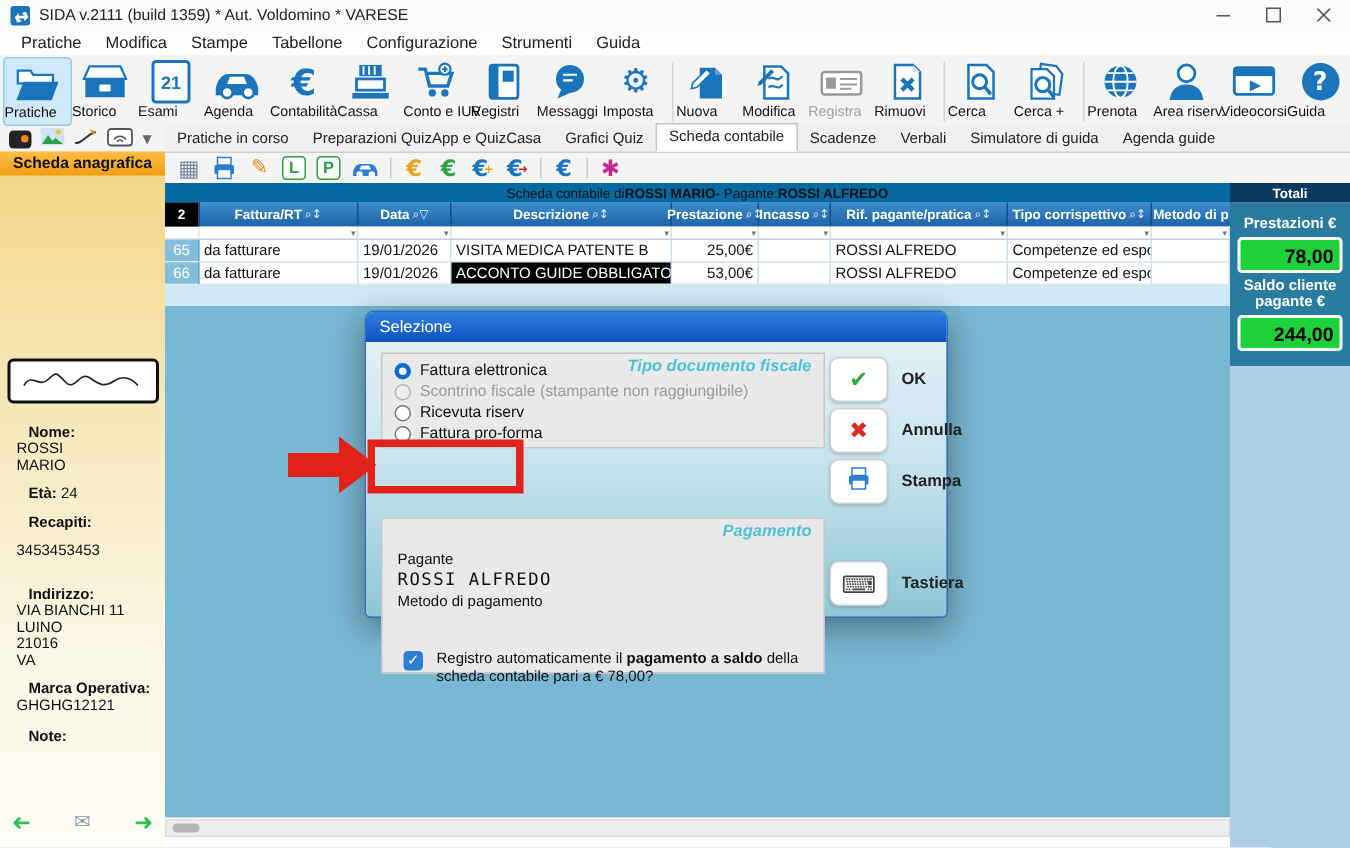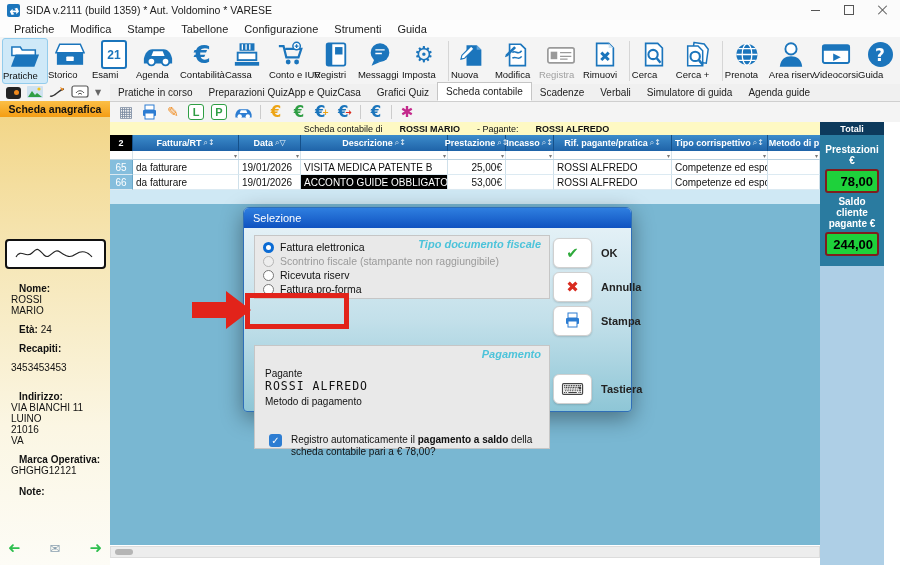--- a/index.html
+++ b/index.html
@@ -84,22 +84,22 @@
   .sb-fields{position:absolute;left:7px;top:174px;width:96px;line-height:11px;font-size:10px;}
   .sb-label{font-weight:bold;margin-top:8px;margin-left:12px;}
   .sb-val{padding-left:4px;}
   .sb-nav{position:absolute;left:0;bottom:8px;width:110px;display:flex;align-items:center;justify-content:space-between;padding:0 8px;box-sizing:border-box;}
   .arr{color:#2fbf4f;font-size:15px;font-weight:bold;}
   .arr.left{display:inline-block;transform:scaleX(-1);}
   .mail-ic{color:#8aa0b0;font-size:13px;}
 
   
   .main{position:absolute;left:110px;top:122px;width:710px;height:423px;background:#79b7d2;}
-  .caption{height:13px;background:#fef9c3;font-size:9px;display:flex;align-items:center;justify-content:center;color:#111;}
-  .caption b{margin:0 17px;}
+  .caption{height:13px;background:#0369a1;font-size:9px;display:flex;align-items:center;justify-content:center;color:#111;}
+  .caption b{margin:0 0;}
   .thead{display:flex;height:16px;background:linear-gradient(180deg,#3c8ccb,#1f63a8);color:#fff;font-size:9px;font-weight:bold;}
   .th{display:flex;align-items:center;justify-content:center;border-right:1px solid #155089;box-sizing:border-box;gap:2px;}
   .th .mini{font-size:8px;font-weight:normal;opacity:.9;}
   .numcol{width:23px;}
   .c1{width:106px;}.c2{width:62px;}.c3{width:147px;}.c4{width:58px;}
   .c5{width:48px;}.c6{width:118px;}.c7{width:96px;}.c8{width:52px;border-right:none;}
   .th.numcol{background:#000;color:#fff;}
   .tfilter{display:flex;height:8px;background:#fff;border-bottom:1px solid #bcd2e0;}
   .tf{border-right:1px solid #d7e4ec;box-sizing:border-box;display:flex;align-items:center;justify-content:flex-end;
       font-size:6px;color:#777;padding-right:1px;}
@@ -107,26 +107,26 @@
   .td{display:flex;align-items:center;padding:0 3px;border-right:1px solid #cfe0ea;border-bottom:1px solid #dcEAF2;
       box-sizing:border-box;white-space:nowrap;overflow:hidden;}
   .td.numcol{justify-content:center;background:#85bedd;color:#fff;border-right:1px solid #6aa7c8;padding:0;}
   .td.right{justify-content:flex-end;}
   .td.sel{background:#000;color:#fff;}
   .trow.empty{background:#cfe8f4;height:14px;}
   .hscroll{position:absolute;left:110px;top:546px;width:710px;height:12px;background:#ededed;border:1px solid #dcdcdc;box-sizing:border-box;}
   .hthumb{position:absolute;left:4px;top:2px;width:18px;height:6px;background:#b5b5b5;border-radius:3px;}
 
   
-  .totals{position:absolute;left:820px;top:122px;width:64px;height:443px;background:#aecfe6;}
+  .totals{position:absolute;left:820px;top:122px;width:80px;height:443px;background:#aecfe6;}
   .tot-head{height:13px;background:#0d3a5c;color:#fff;font-size:9px;font-weight:bold;
             display:flex;align-items:center;justify-content:center;}
   .tot-body{background:#2a7ba0;padding:6px 5px 10px 5px;}
   .tot-label{color:#fff;font-weight:bold;font-size:10px;text-align:center;line-height:11px;margin:3px 0;}
-  .tot-box{height:20px;background:#1ed13b;border:2px solid #7f1d1d;border-radius:3px;color:#000;
+  .tot-box{height:20px;background:#1ed13b;border:2px solid #ffffff;border-radius:3px;color:#000;
            font-weight:bold;font-size:13px;display:flex;align-items:center;justify-content:flex-end;padding-right:4px;}
 
   
   .dialog{position:absolute;left:243px;top:207px;width:387px;height:203px;z-index:10;
           border:1px solid #2f6fb8;border-radius:6px 6px 4px 4px;
           box-shadow:0 6px 22px rgba(0,0,0,.4);
           background:linear-gradient(180deg,#eaf4f9 0%,#c3e0ea 55%,#8ec6d6 100%);}
   .dlg-title{height:20px;border-radius:5px 5px 0 0;background:linear-gradient(180deg,#2f7fe0,#0f52c0);
              color:#fff;font-size:11px;display:flex;align-items:center;padding-left:9px;}
   .group{position:absolute;left:10px;width:294px;background:#e9e9e9;border:1px solid #c6c6c6;}

